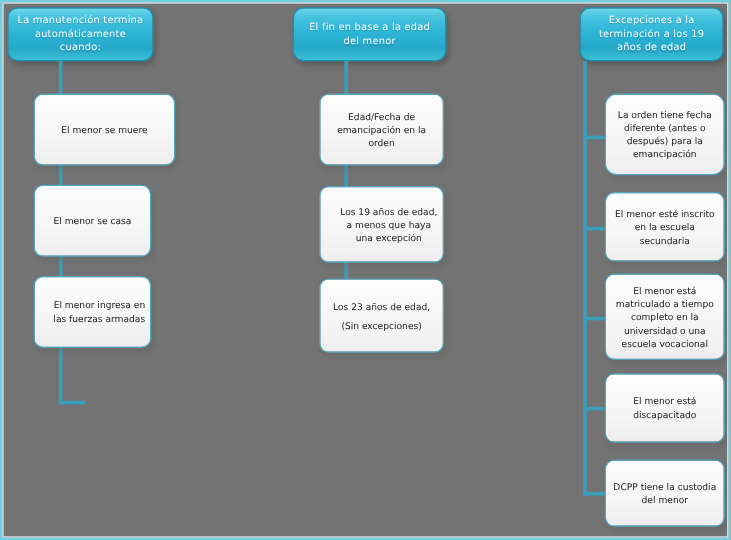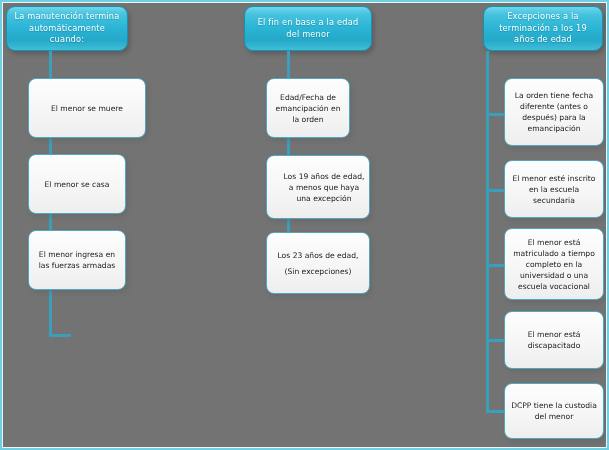--- a/index.html
+++ b/index.html
@@ -109,34 +109,34 @@
   <div class="leaf" style="left:28px; top:78px; width:118px; height:60px;">
     <span>El menor  se muere</span>
   </div>
 
   <div class="stub" style="left:49px; top:183px; width:22px;"></div>
   <div class="leaf" style="left:28px; top:154px; width:98px; height:60px;">
     <span>El menor  se casa</span>
   </div>
 
   <div class="stub" style="left:49px; top:259px; width:22px;"></div>
-  <div class="leaf" style="left:28px; top:230px; width:98px; height:60px;">
+  <div class="leaf" style="left:28px; top:230px; width:98px; height:60px;text-align:right;">
     <span>El menor  ingresa en las fuerzas  armadas</span>
   </div>
 
   <div class="stub" style="left:49px; top:334px; width:22px;"></div>
 
   <div class="hdr" style="left:244px; top:6px; width:128px; height:45px;">
     <span>El fin en base a  la edad del menor</span>
   </div>
 
   <div class="trunk" style="left:287px; top:51px; height:215px;"></div>
 
   <div class="stub" style="left:287px; top:107px; width:22px;"></div>
-  <div class="leaf" style="left:266px; top:78px; width:84px; height:60px;">
+  <div class="leaf" style="left:266px; top:78px; width:104px; height:60px;">
     <span>Edad/Fecha de emancipación  en la orden</span>
   </div>
 
   <div class="stub" style="left:287px; top:188px; width:22px;"></div>
   <div class="leaf" style="left:266px; top:155px; width:104px; height:64px;padding-left:16px;">
     <span>Los 19 años de edad, a menos que haya una excepción</span>
   </div>
 
   <div class="stub" style="left:287px; top:263px; width:22px;"></div>
   <div class="leaf" style="left:266px; top:232px; width:104px; height:62px;">
@@ -146,21 +146,21 @@
     </span>
   </div>
 
   <div class="hdr" style="left:483px; top:6px; width:120px; height:45px;">
     <span>Excepciones  a la terminación  a los 19 años de edad</span>
   </div>
 
   <div class="trunk" style="left:486px; top:51px; height:362px;"></div>
 
   <div class="stub" style="left:486px; top:113px; width:20px;"></div>
-  <div class="leaf" style="left:504px; top:78px; width:100px; height:68px;">
+  <div class="leaf" style="left:504px; top:78px; width:100px; height:68px;border-radius:10px;">
     <span>La orden tiene fecha diferente  (antes o después) para la emancipación</span>
   </div>
 
   <div class="stub" style="left:486px; top:189px; width:20px;"></div>
   <div class="leaf" style="left:504px; top:160px; width:100px; height:58px;">
     <span>El menor esté inscrito  en la escuela secundaria</span>
   </div>
 
   <div class="stub" style="left:486px; top:264px; width:20px;"></div>
   <div class="leaf" style="left:504px; top:228px; width:100px; height:72px;">

